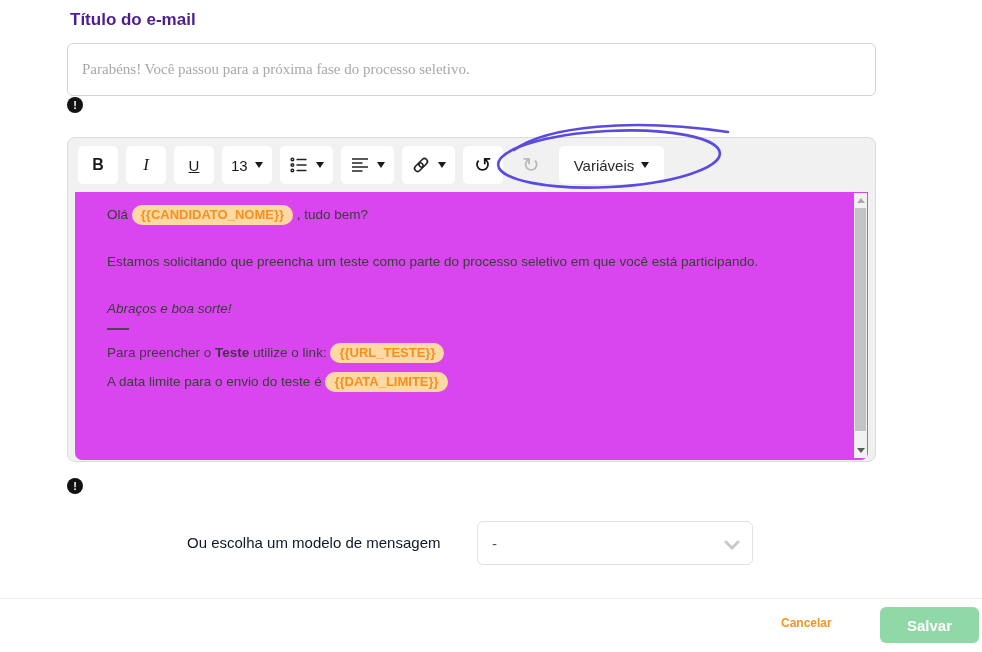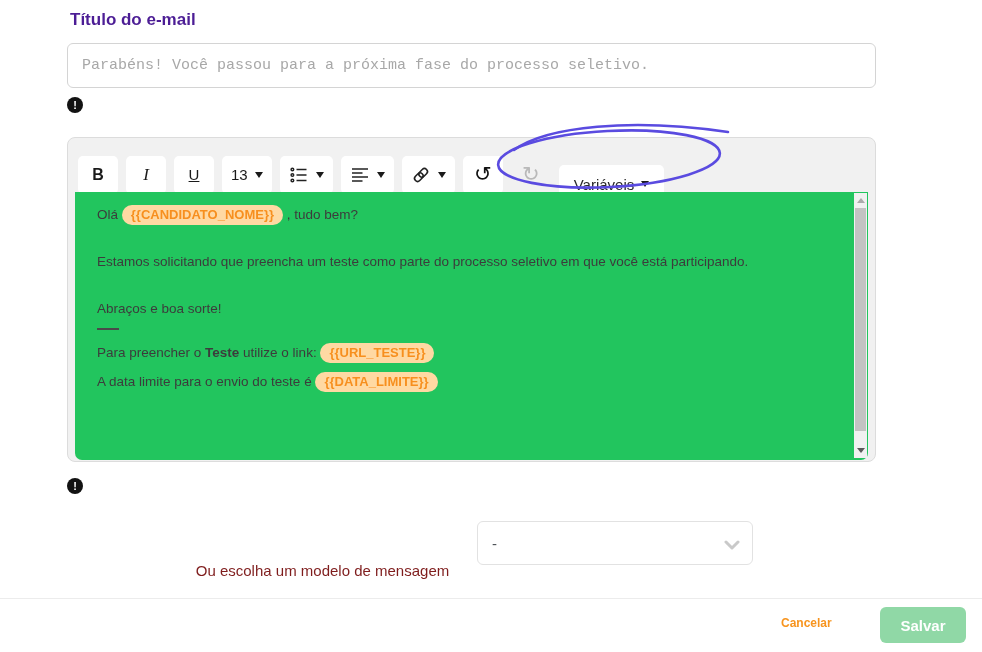--- a/index.html
+++ b/index.html
@@ -1,23 +1,23 @@
 <!DOCTYPE html>
 <html><head>
 <meta charset="utf-8">
 <style>
   html,body{margin:0;padding:0;background:#fff;}
   .page{position:relative;width:982px;height:652px;background:#fff;overflow:hidden;
         font-family:"Liberation Sans","DejaVu Sans",sans-serif;}
 
   .page-title{position:absolute;left:70px;top:10px;font-size:17px;font-weight:700;color:#4c1d95;}
 
-  .title-input{position:absolute;left:67px;top:43px;width:809px;height:45px;box-sizing:border-box;
+  .title-input{position:absolute;left:67px;top:43px;width:809px;height:53px;box-sizing:border-box;
         border:1px solid #d4d4d4;border-radius:6px;padding:12px 14px;font-size:15px;color:#333;
-        font-family:Liberation Mono, monospace;background:#fff;outline:none;}
+        font-family:Liberation Serif, serif;background:#fff;outline:none;}
   .title-input::placeholder{color:#a8a8a8;}
 
   .error-row{position:absolute;left:67px;display:flex;align-items:center;gap:10px;
         font-size:13.5px;color:#54595e;}
   .error-icon{width:16px;height:16px;border-radius:50%;background:#121212;color:#fff;flex:0 0 16px;
         font-weight:700;font-size:11px;display:flex;align-items:center;justify-content:center;line-height:1;}
 
   .editor{position:absolute;left:67px;top:137px;width:809px;height:325px;box-sizing:border-box;
         background:#f1f1f1;border:1px solid #dcdcdc;border-radius:8px;}
   .toolbar{display:flex;align-items:center;gap:8px;padding:8px 0 0 10px;}
@@ -26,52 +26,52 @@
         font-size:15px;color:#1a1a1a;padding:0 9px;box-sizing:border-box;font-family:inherit;}
   .tb-bold{font-weight:800;font-size:16px;}
   .tb-italic{font-style:italic;font-family:"Liberation Serif","DejaVu Serif",serif;font-size:17px;}
   .tb-under{text-decoration:underline;font-size:15px;}
   .tb.ghost{background:transparent;}
   .glyph{font-size:21px;line-height:1;font-family:"DejaVu Sans",sans-serif;}
   .glyph.undo{color:#111;}
   .glyph.redo{color:#b9b9b9;}
   .caret{width:0;height:0;border-left:4.5px solid transparent;border-right:4.5px solid transparent;
         border-top:6px solid #1a1a1a;}
-  .tb-vars{padding:0 15px;font-size:15px;color:#2a2a2a;margin-top:19px;}
+  .tb-vars{padding:0 15px;font-size:15px;color:#2a2a2a;}
 
-  .editor-body{position:absolute;left:7px;right:7px;top:54px;bottom:1px;background:#22c55e;
-        border-radius:0 0 7px 7px;padding:12px 34px 8px 22px;box-sizing:border-box;
+  .editor-body{position:absolute;left:7px;right:7px;top:54px;bottom:1px;background:#d946ef;
+        border-radius:0 0 7px 7px;padding:12px 34px 8px 32px;box-sizing:border-box;
         font-size:13.5px;color:#3c3c3c;line-height:22px;overflow:hidden;}
   .editor-body p{margin:0;}
   .p-greet{margin-bottom:25px !important;}
   .p-request{margin-bottom:25px !important;}
   .p-instructions{line-height:27px;margin-bottom:14px !important;}
-  .p-regards{margin-bottom:0 !important;}
+  .p-regards{margin-bottom:0 !important;font-style:italic;}
   .dash-sep{width:22px;border-top:2px solid #4a4a4a;margin:8px 0 10px;}
   .p-link{line-height:25px;margin-bottom:4px !important;}
   .p-date{line-height:25px;}
   .pill{display:inline-block;background:#ffd9a3;color:#f78f1e;font-weight:700;border-radius:11px;
         padding:1px 9px;font-size:13px;line-height:18px;white-space:nowrap;}
 
   .vscroll{position:absolute;top:55px;right:8px;bottom:3px;width:13px;background:#f1f1f1;}
   .vthumb{position:absolute;top:15px;left:1px;width:11px;bottom:27px;background:#c3c3c3;}
   .sarr{position:absolute;left:2.5px;width:0;height:0;border-left:4px solid transparent;border-right:4px solid transparent;}
   .sarr.up{top:5px;border-bottom:5px solid #ababab;}
   .sarr.down{bottom:5px;border-top:5px solid #5a5a5a;}
 
-  .tpl-label{position:absolute;left:187px;top:534px;width:271px;text-align:center;
-        font-size:15px;color:#7f1d1d;margin-top:28px;}
+  .tpl-label{position:absolute;left:187px;top:534px;width:271px;text-align:left;
+        font-size:15px;color:#0f172a;}
   .tpl-select{position:absolute;left:477px;top:521px;width:276px;height:44px;box-sizing:border-box;
         border:1px solid #e2e2e2;border-radius:6px;background:#fff;display:flex;align-items:center;
         padding:0 14px;font-size:15px;color:#4f5459;cursor:pointer;}
   .tpl-chevron{position:absolute;right:12px;top:18px;}
 
   .divider{position:absolute;left:0;right:0;top:598px;border-top:1px solid #ececec;}
   .cancel-link{position:absolute;left:781px;top:616px;font-size:12px;font-weight:700;color:#f7941e;cursor:pointer;}
-  .save-btn{position:absolute;left:880px;top:607px;width:86px;height:36px;background:#90d8a6;border:0;
+  .save-btn{position:absolute;left:880px;top:607px;width:99px;height:36px;background:#90d8a6;border:0;
         border-radius:6px;color:#fff;font-weight:700;font-size:15px;font-family:inherit;cursor:pointer;}
 
   .circle-svg{position:absolute;left:492px;top:118px;width:238px;height:76px;pointer-events:none;}
 
   .ico{display:block;}
 </style>
 </head>
 <body>
 
 <div class="page">

